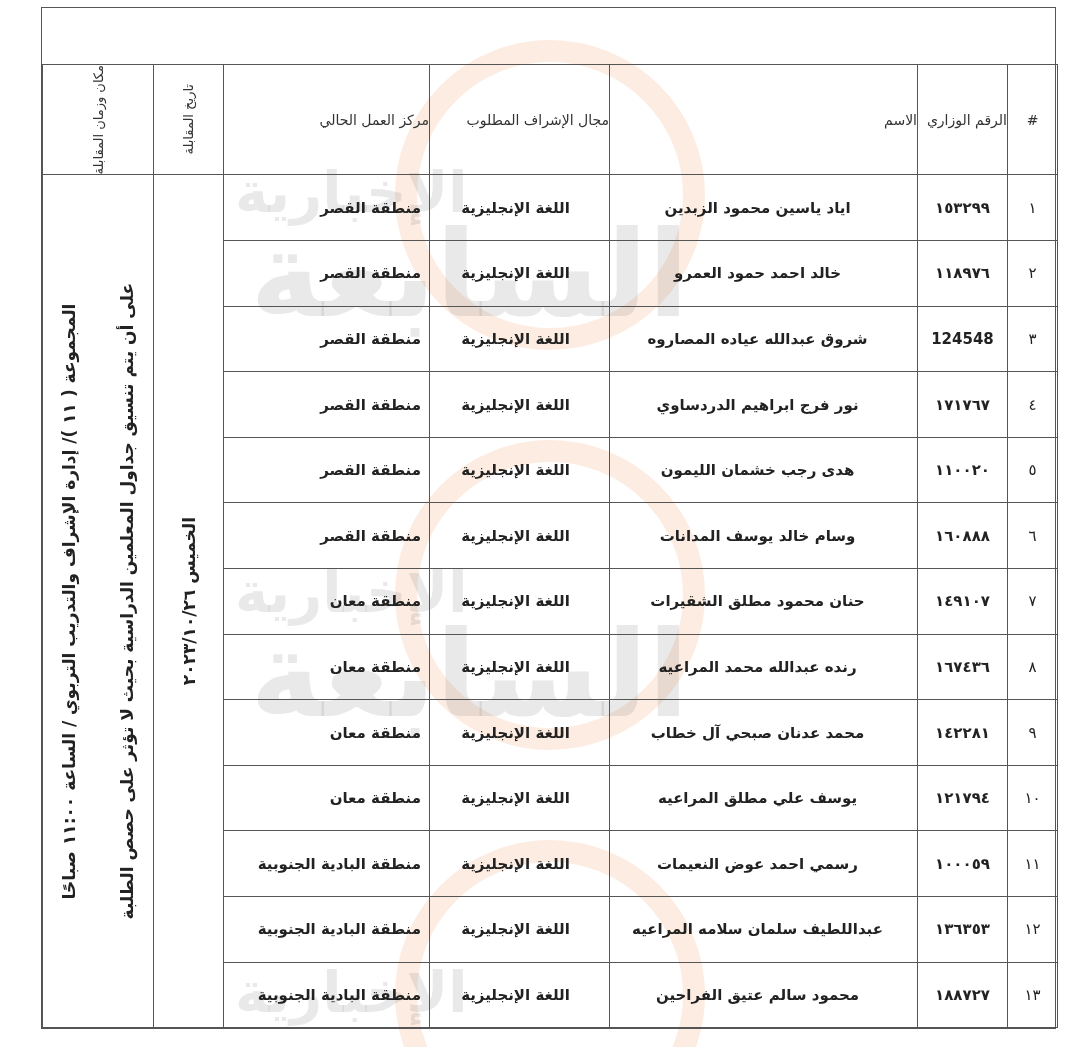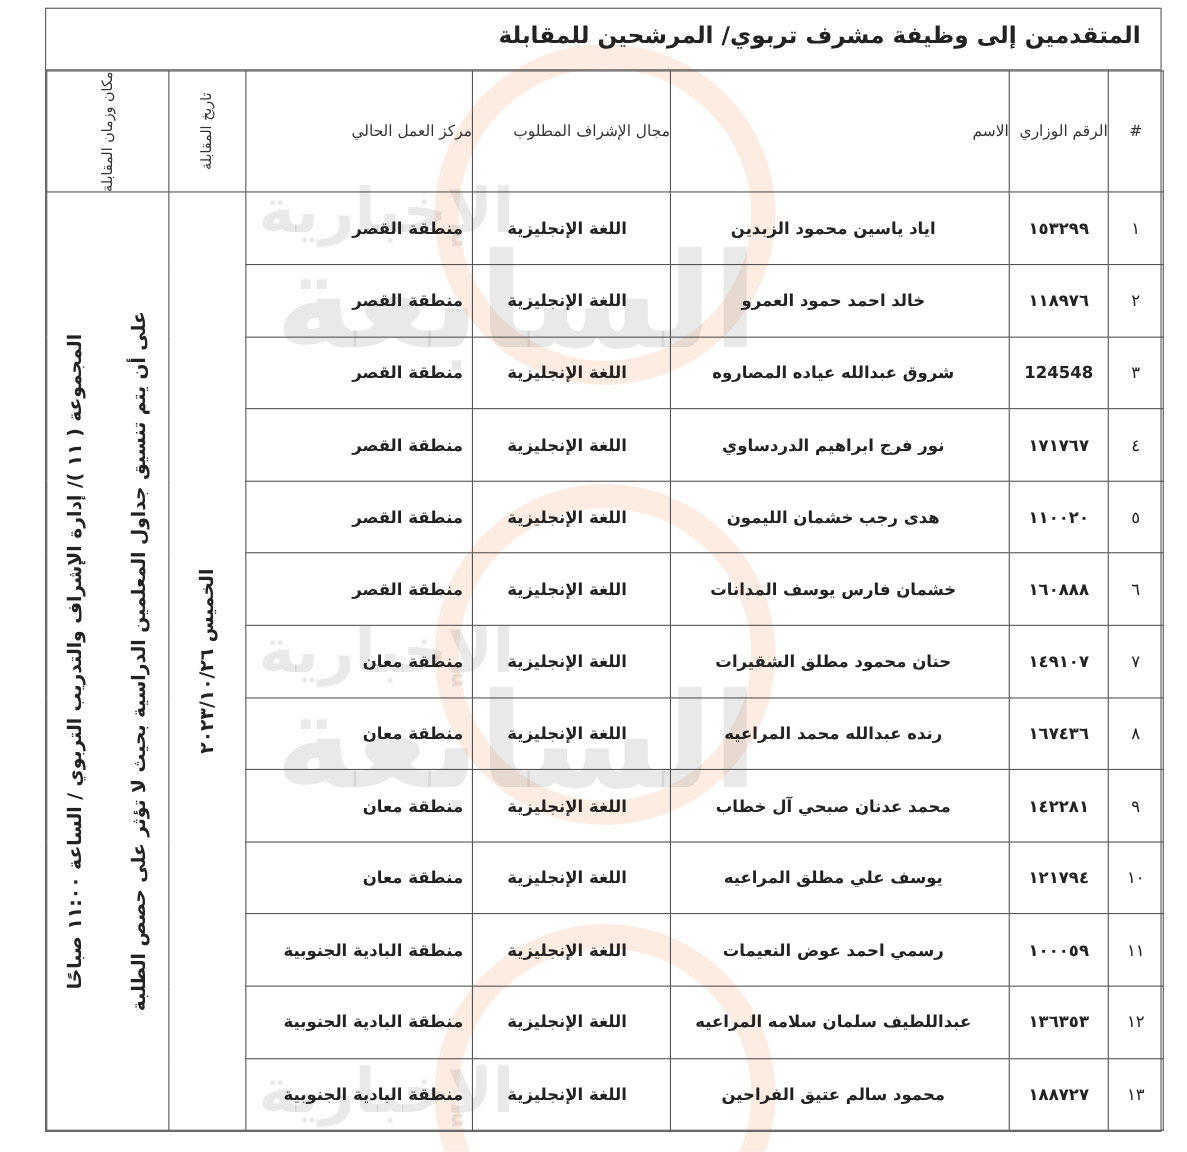--- a/index.html
+++ b/index.html
@@ -71,23 +71,20 @@
 <div class="wm wm-ring" style="left:395px; top:40px; width:310px; height:310px;"></div>
 <div class="wm wm-ring" style="left:395px; top:440px; width:310px; height:310px;"></div>
 <div class="wm wm-ring" style="left:395px; top:840px; width:310px; height:310px;"></div>
 <div class="wm wm-text wm-small" style="left:235px; top:160px;">الإخبارية</div>
 <div class="wm wm-text" style="left:250px; top:205px;">السابعة</div>
 <div class="wm wm-text wm-small" style="left:235px; top:560px;">الإخبارية</div>
 <div class="wm wm-text" style="left:250px; top:605px;">السابعة</div>
 <div class="wm wm-text wm-small" style="left:235px; top:960px;">الإخبارية</div>
 
 <div class="sheet">
-  <div class="title-row">
-    <span class="title-text">المتقدمين إلى وظيفة مشرف تربوي/ المرشحين للمقابلة</span>
-  </div>
 
   <table class="grid">
     <thead>
       <tr>
         <th class="c-idx">#</th>
         <th class="c-nat">الرقم الوزاري</th>
         <th class="c-name">الاسم</th>
         <th class="c-field">مجال الإشراف المطلوب</th>
         <th class="c-center">مركز العمل الحالي</th>
         <th class="c-date">
@@ -139,21 +136,21 @@
       <tr>
         <td class="c-idx">٥</td>
         <td class="c-nat">١١٠٠٢٠</td>
         <td class="c-name">هدى رجب خشمان الليمون</td>
         <td class="c-field">اللغة الإنجليزية</td>
         <td class="c-center">منطقة القصر</td>
       </tr>
       <tr>
         <td class="c-idx">٦</td>
         <td class="c-nat">١٦٠٨٨٨</td>
-        <td class="c-name">خشمان فارس يوسف المدانات</td>
+        <td class="c-name">وسام خالد يوسف المدانات</td>
         <td class="c-field">اللغة الإنجليزية</td>
         <td class="c-center">منطقة القصر</td>
       </tr>
       <tr>
         <td class="c-idx">٧</td>
         <td class="c-nat">١٤٩١٠٧</td>
         <td class="c-name">حنان محمود مطلق الشقيرات</td>
         <td class="c-field">اللغة الإنجليزية</td>
         <td class="c-center">منطقة معان</td>
       </tr>

